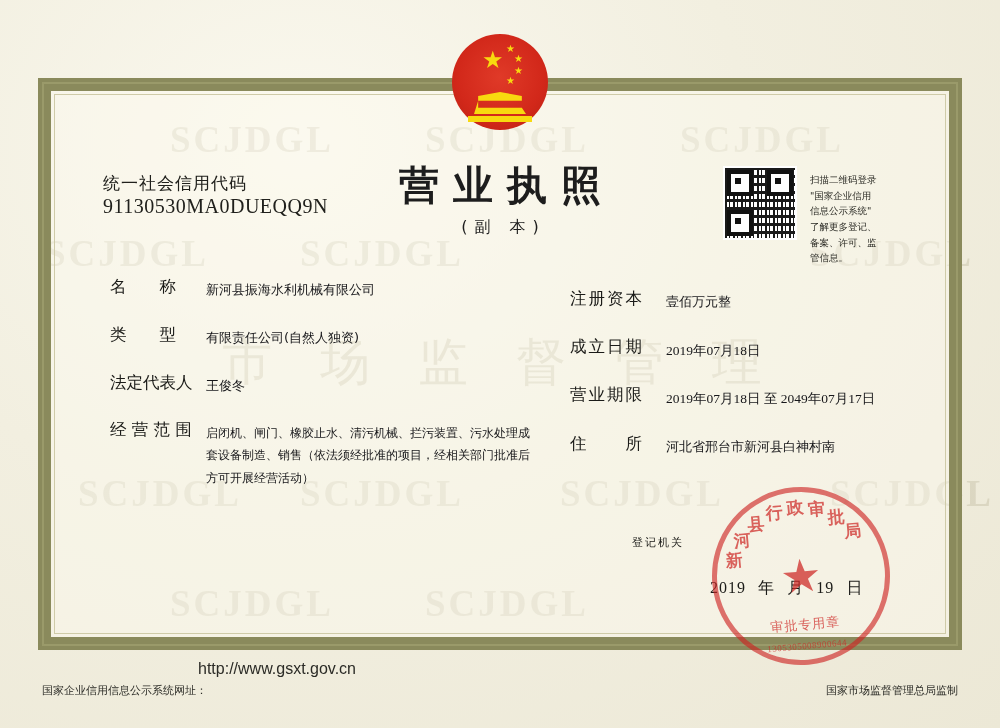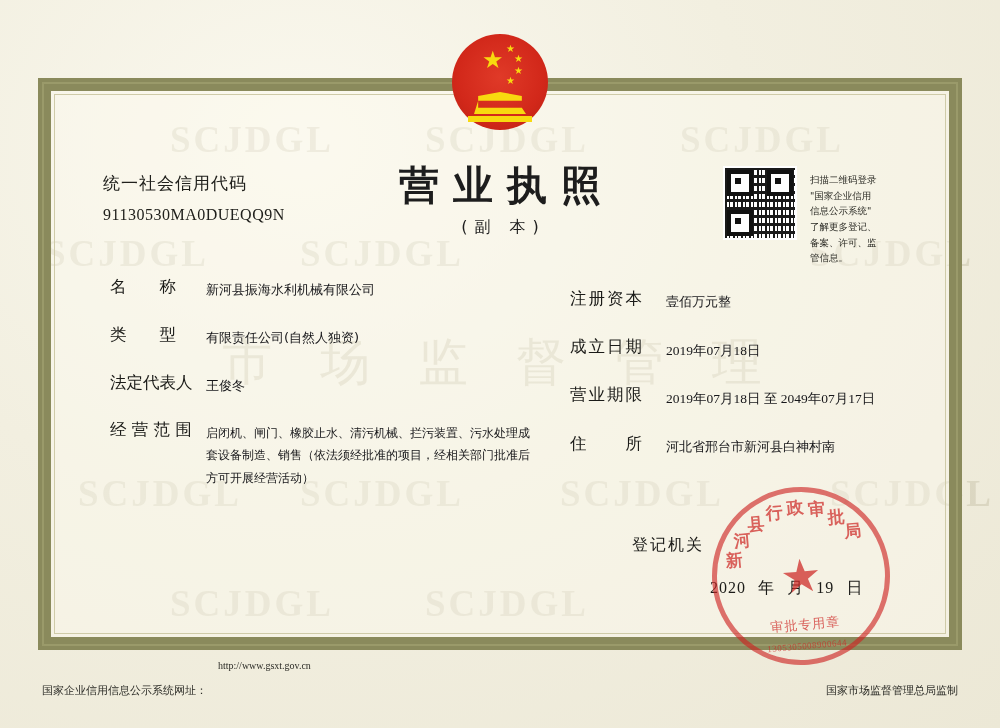--- a/index.html
+++ b/index.html
@@ -171,23 +171,22 @@
     top: 172px;
     z-index: 4;
   }
   .credit-label {
     font-family: "DejaVu Sans", sans-serif;
     font-size: 17px;
     letter-spacing: 1px;
     color: #20201c;
   }
   .credit-value {
-    margin-top: 11px;
     font-family: "Liberation Serif", serif;
-    font-size: 16px;
+    font-size: 20px;
     letter-spacing: 0.5px;
     color: #20201c;
   }
 
   
   .qr-area {
     position: absolute;
     left: 723px;
     top: 166px;
     z-index: 4;
@@ -283,21 +282,21 @@
     font-family: "Liberation Serif", serif;
     font-size: 13.5px;
   }
 
   
   .registrar {
     position: absolute;
     left: 632px;
     top: 535px;
     font-family: Liberation Sans, sans-serif;
-    font-size: 16px;
+    font-size: 11px;
     letter-spacing: 2px;
     color: #1b1b18;
     z-index: 4;
   }
   .date-row {
     position: absolute;
     left: 710px;
     top: 578px;
     font-family: "DejaVu Sans", sans-serif;
     font-size: 16px;
@@ -406,25 +405,24 @@
     top: 683px;
     font-family: "DejaVu Sans", sans-serif;
     font-size: 11px;
     color: #2b2b26;
     z-index: 4;
   }
   .footer-url {
     position: absolute;
     left: 198px;
     top: 660px;
-    font-family: Liberation Serif, serif;
-    font-size: 10px;
+    font-family: Liberation Sans, sans-serif;
+    font-size: 16px;
     color: #2b2b26;
     z-index: 4;
-    margin-left: 20px;
   }
   .footer-right {
     position: absolute;
     right: 42px;
     top: 683px;
     font-family: "DejaVu Sans", sans-serif;
     font-size: 11px;
     color: #2b2b26;
     z-index: 4;
   }
@@ -560,21 +558,21 @@
       <span class="seal-ch" style="transform:rotate(54deg)">
           <i style="transform:rotate(-54deg)">局</i>
         </span>
     </div>
     <div class="seal-star">★</div>
     <div class="seal-bottom">审批专用章</div>
     <div class="seal-code">1305305008900644</div>
   </div>
 
   <div class="date-row">
-    <span class="date-num">2020</span>
+    <span class="date-num">2019</span>
     <span>年</span>
     <span>月</span>
     <span class="date-num">19</span>
     <span>日</span>
   </div>
 
   <div class="footer-url">http://www.gsxt.gov.cn</div>
   <div class="footer-left">国家企业信用信息公示系统网址：</div>
   <div class="footer-right">国家市场监督管理总局监制</div>
 

